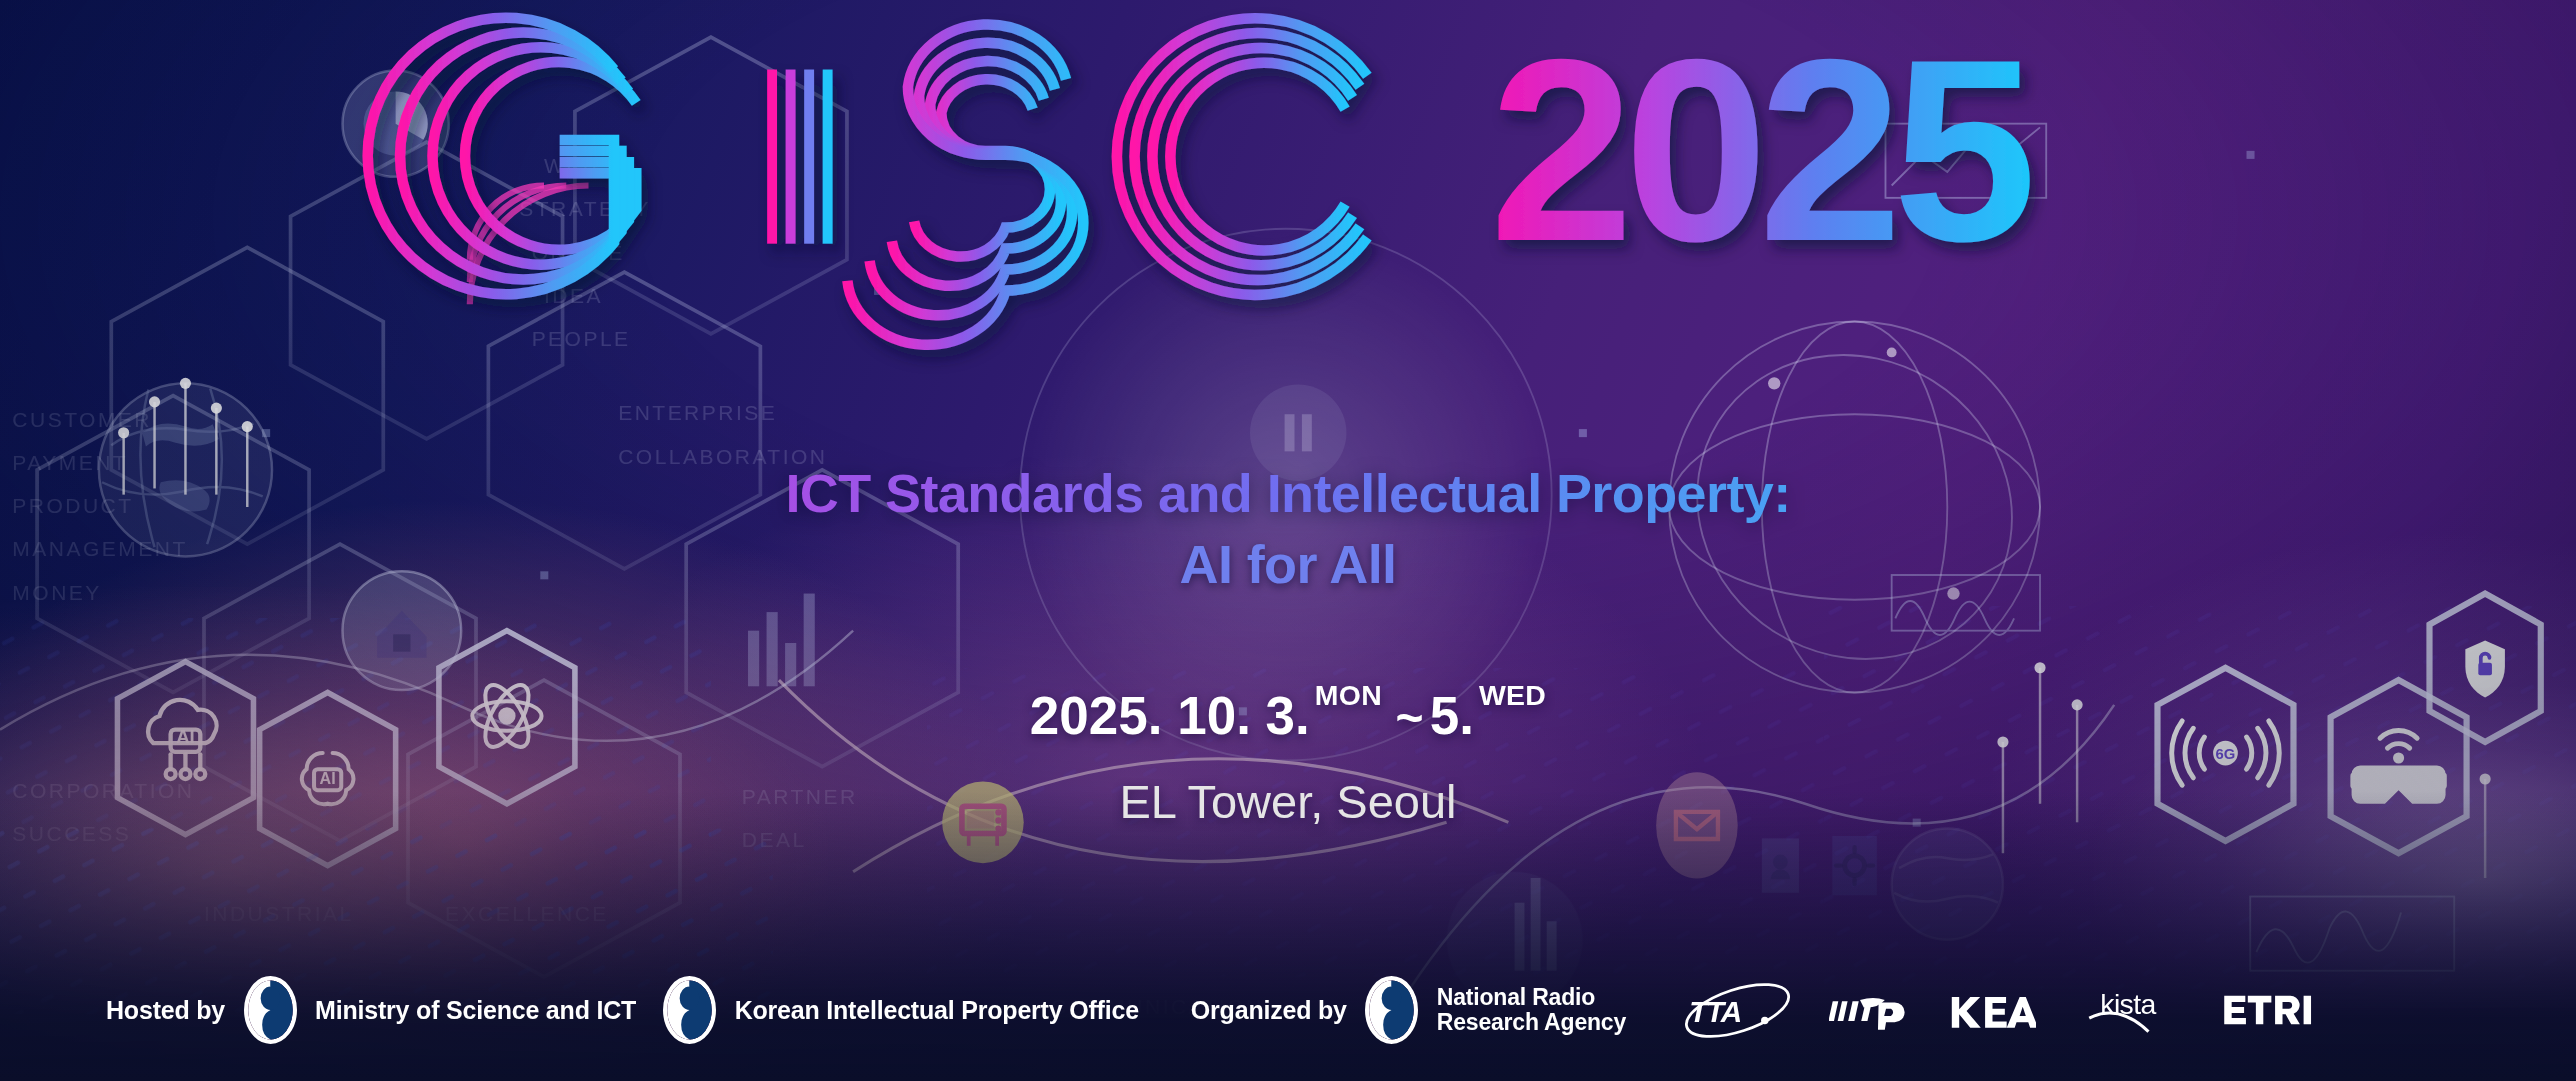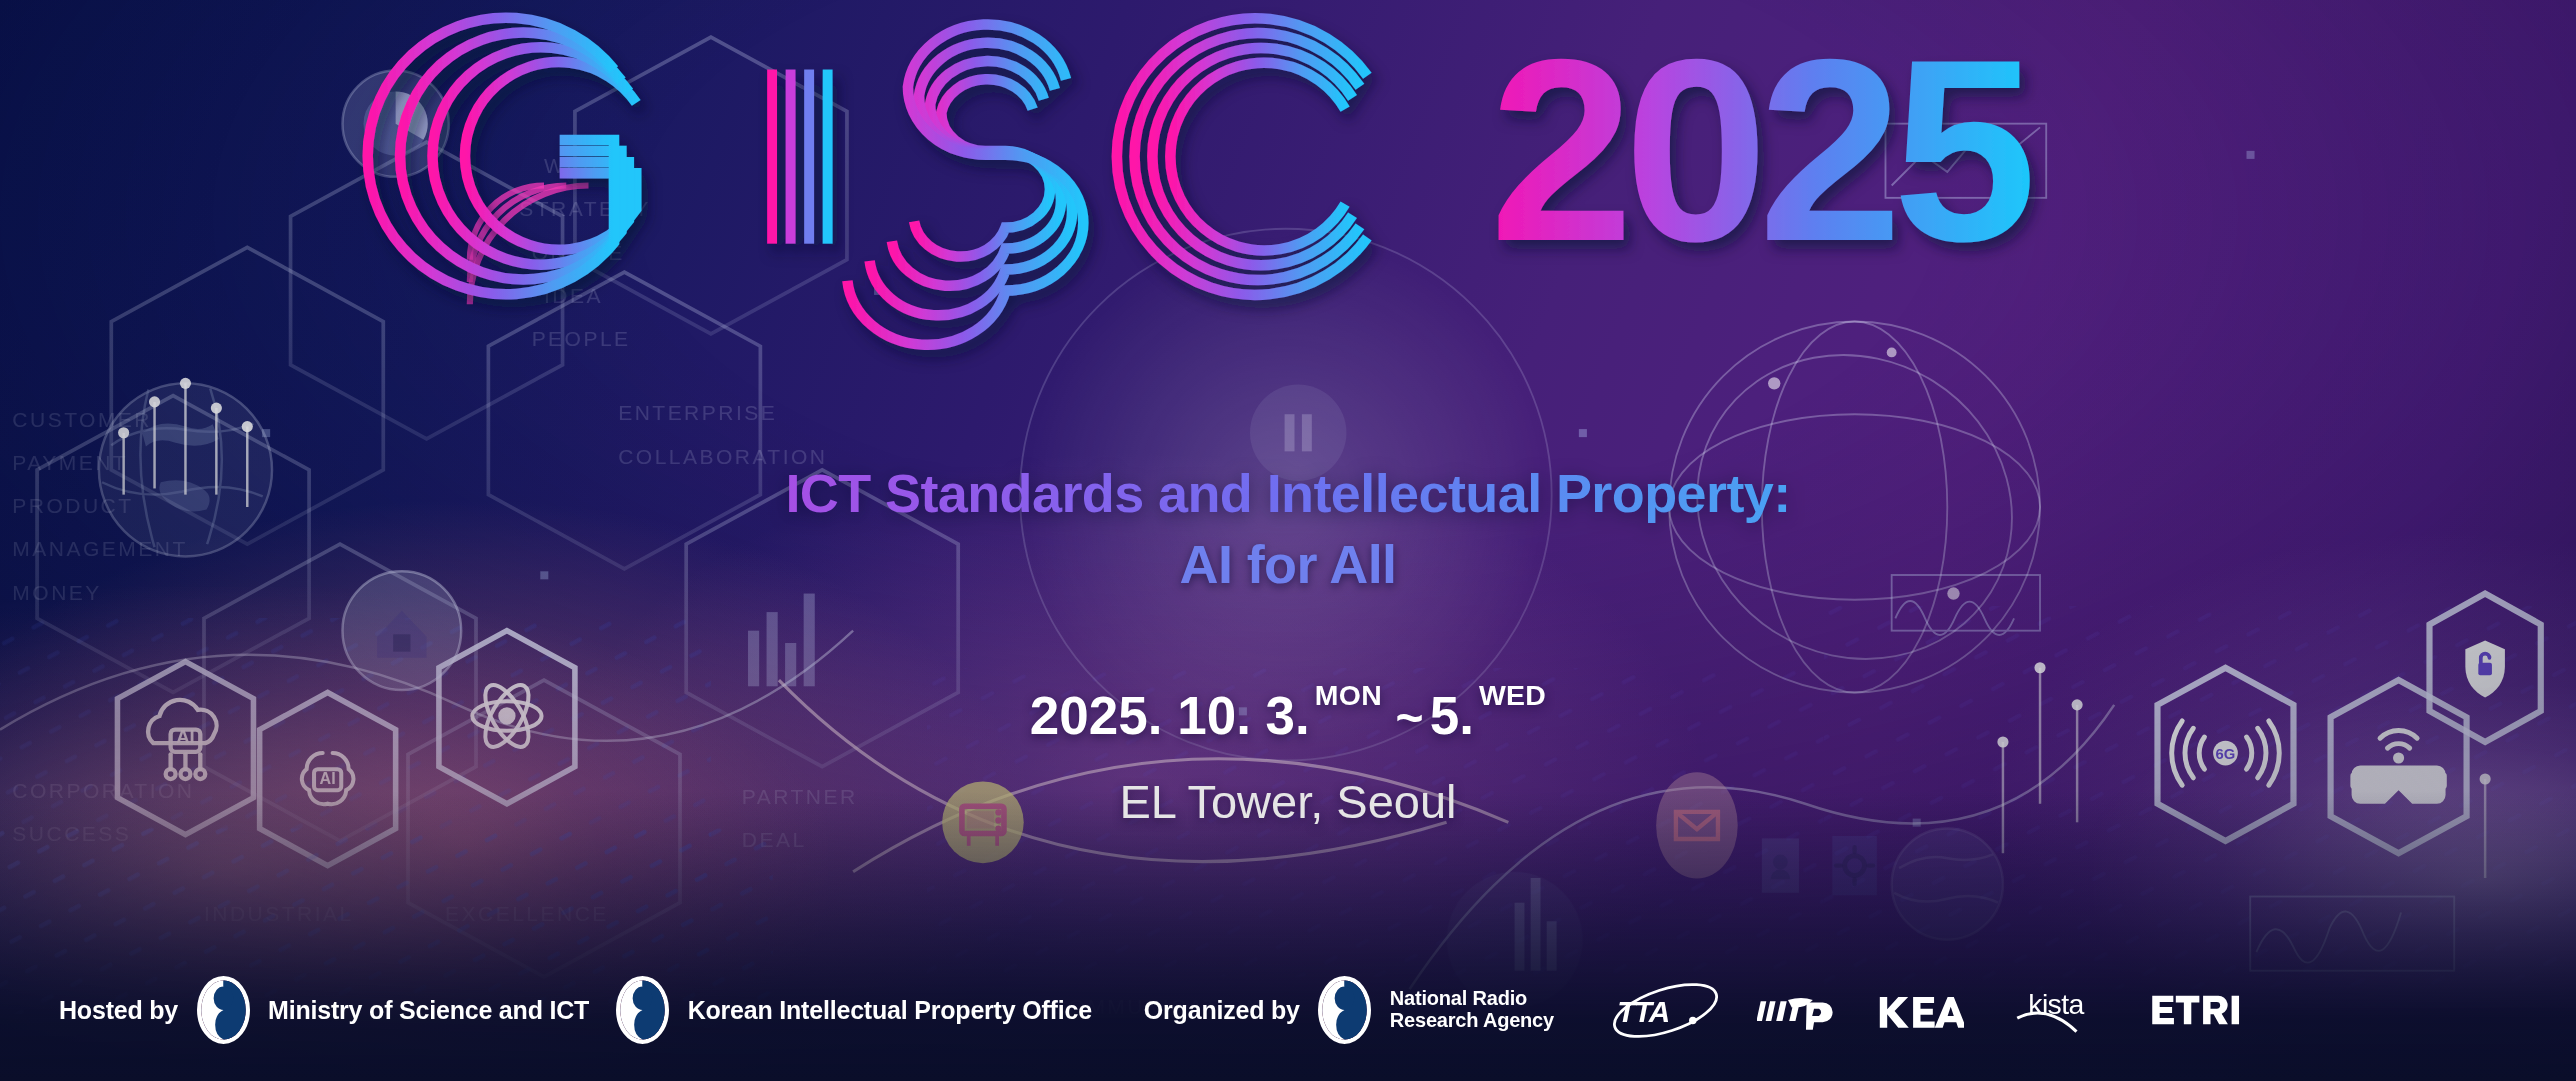--- a/index.html
+++ b/index.html
@@ -96,26 +96,26 @@
     text-align:center; color:#e5e5e5;
     font-size:47px; font-weight:normal;
     text-shadow:0 3.1px 10px rgba(20,10,50,.55);
   }
 
   
   .footer {
     position:absolute; left:0; right:0; bottom:32px;
     height:80px;
     display:flex; align-items:center;
-    padding-left:59px; padding-right:93px;
+    padding-left:106px; padding-right:93px;
     white-space:nowrap;
   }
   .f-label { color:#fff; font-size:25px; font-weight:bold; letter-spacing:-0.2px; }
   .f-name  { color:#fff; font-size:25px; font-weight:bold; letter-spacing:-0.2px; }
-  .f-name2 { color:#fff; font-size:20px; font-weight:bold; line-height:1.08; letter-spacing:-0.2px; }
+  .f-name2 { color:#fff; font-size:23px; font-weight:bold; line-height:1.08; letter-spacing:-0.2px; }
   .f-gap-sm { width:18.5px; } .f-gap-md { width:27px; } .f-gap-lg { width:52px; }
   .f-spacer { flex:1 1 auto; }
   .taeguk { width:53px; height:68px; flex:0 0 auto; }
   .f-group { display:flex; align-items:center;justify-content:space-between; }
 
   .logo-tta  { width:124px; height:57px; }
   .logo-iitp { width:93px; height:41px; }
   .logo-kea  { width:87px; height:37px; }
   .logo-kista{ width:108px; height:56px; }
   .logo-etri { width:93px; height:36px; }

